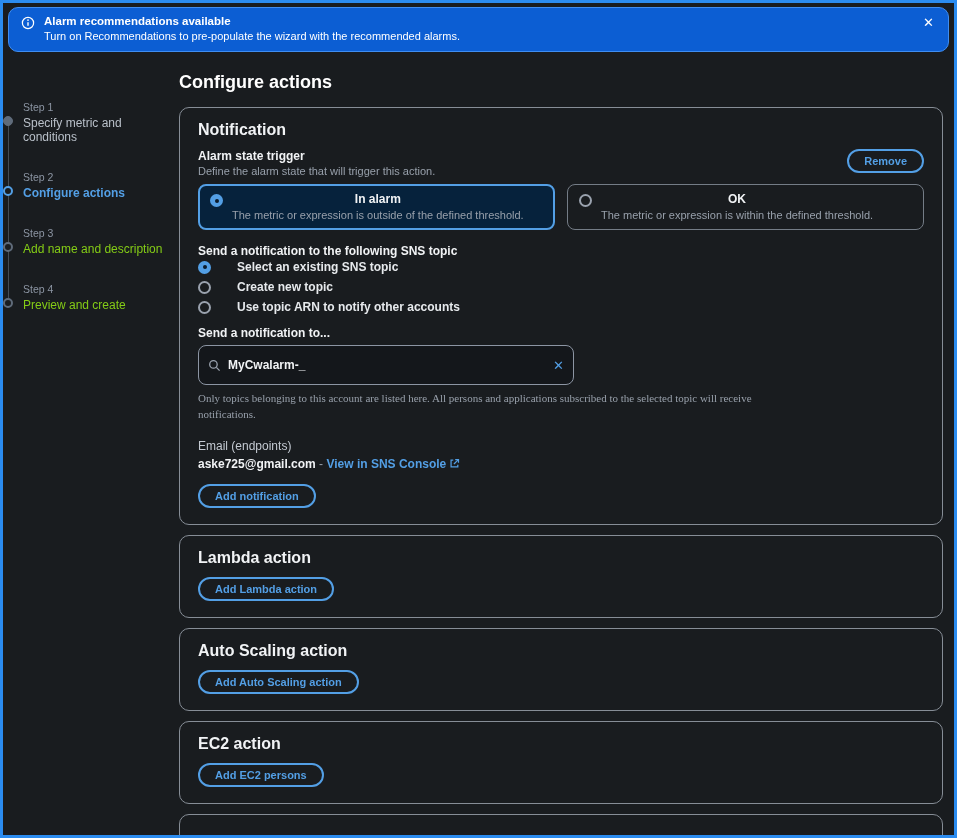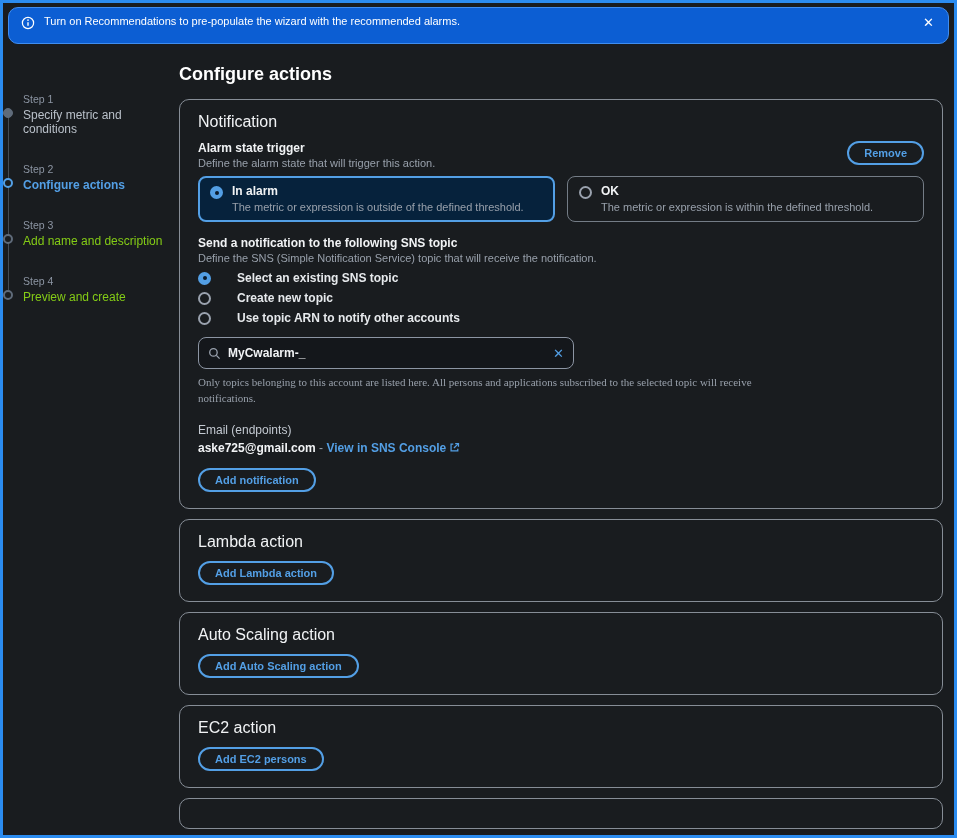--- a/index.html
+++ b/index.html
@@ -49,58 +49,59 @@
   .step.active .step-label { color:#539fe5; font-weight:bold; }
   
   .main { flex:1; padding:8px 11px 0 6px; }
   .page-title { font-size:18px; font-weight:bold; color:#fff; margin:4px 0 14px 0; }
   .panel {
     border:1px solid #868d96;
     border-radius:10px;
     padding:13px 18px 16px 18px;
     margin-bottom:10px;
   }
-  .panel-title { font-size:16px; font-weight:normal; color:#f1f3f5; margin-bottom:10px; }
+  .panel-title { font-size:16px; font-weight:bold; color:#f1f3f5; margin-bottom:10px; }
   .sec-label { font-size:12px; font-weight:bold; color:#f1f3f5; margin-bottom:2px; }
   .sec-desc  { font-size:11px; color:#98a0ab; margin-bottom:7px; }
   .row-between { display:flex; justify-content:space-between; align-items:flex-start; }
   
   .btn-outline {
     display:inline-block; background:transparent;
     border:2px solid #539fe5; color:#539fe5;
     font-size:11px; font-weight:bold;
     padding:4px 15px; border-radius:15px; cursor:pointer;
     font-family:inherit;
   }
   .btn-link { color:#539fe5; font-size:12px; font-weight:bold; cursor:pointer; text-decoration:none; }
   
   .cards { display:flex; gap:12px; margin-bottom:14px; }
   .card {
     flex:1; border:1px solid #747c86; border-radius:8px;
     padding:7px 11px 8px 11px; display:flex; gap:9px; align-items:flex-start;
     cursor:pointer;
+    text-align:center;
   }
   .card.selected { border:2px solid #539fe5; background:#06223c; padding:6px 10px 7px 10px; }
   .card-title { font-size:12px; font-weight:bold; color:#f1f3f5; margin-bottom:3px; }
   .card-desc { font-size:11px; color:#98a0ab; }
   
   .radio {
     width:13px; height:13px; border-radius:50%; flex:0 0 13px;
     border:2px solid #9aa2ae; margin-top:2px;
     display:inline-flex; align-items:center; justify-content:center;
   }
   .radio.on { border-color:#539fe5; background:#539fe5; }
   .radio.on::after { content:''; width:4px; height:4px; border-radius:50%; background:#0b1b2b; }
   .radio-row { display:flex; align-items:center; gap:26px; margin-bottom:6px; cursor:pointer; }
   .radio-row .radio { margin-top:0; }
   .radio-row-label { font-size:12px; font-weight:bold; color:#e6e9ec; }
   
   .search-wrap { margin-top:12px; }
   .search-box {
-    width:376px; height:32px; border:1px solid #8c95a3; border-radius:8px;
+    width:376px; height:40px; border:1px solid #8c95a3; border-radius:8px;
     display:flex; align-items:center; padding:0 9px; gap:7px;
     background:#14171b;
   }
   .search-box input {
     flex:1; background:transparent; border:none; outline:none;
     color:#f1f3f5; font-size:12px; font-weight:bold; font-family:inherit;
   }
   .clear-x { color:#539fe5; font-size:13px; font-weight:bold; cursor:pointer; line-height:1; }
   .help-text { font-size:11px; color:#98a0ab; margin-top:6px; width:560px; line-height:1.45;font-family:Liberation Serif, serif; }
   
@@ -116,20 +117,21 @@
 
 <div class="banner">
   <span class="b-info">
     <svg width="14" height="14" viewBox="0 0 16 16">
         <circle cx="8" cy="8" r="6.4" fill="none" stroke="#ffffff" stroke-width="1.4"></circle>
         <path d="M8 7.2v4" stroke="#ffffff" stroke-width="1.6"></path>
         <circle cx="8" cy="4.7" r="1" fill="#ffffff"></circle>
       </svg>
   </span>
   <div class="b-text">
+    <div class="b-title">Alarm recommendations available</div>
     <div class="b-desc">Turn on Recommendations to pre-populate the wizard with the recommended alarms.</div>
   </div>
   <span class="b-close">✕</span>
 </div>
 
 <div class="content">
 
   <div class="sidebar">
     <div class="steps">
       <div class="step visited">
@@ -180,36 +182,36 @@
         <div class="card">
           <span class="radio"></span>
           <div>
             <div class="card-title">OK</div>
             <div class="card-desc">The metric or expression is within the defined threshold.</div>
           </div>
         </div>
       </div>
 
       <div class="sec-label">Send a notification to the following SNS topic</div>
-      <div class="sec-desc">Define the SNS (Simple Notification Service) topic that will receive the notification.</div>
 
       <div class="radio-row">
         <span class="radio on"></span>
         <span class="radio-row-label">Select an existing SNS topic</span>
       </div>
       <div class="radio-row">
         <span class="radio"></span>
         <span class="radio-row-label">Create new topic</span>
       </div>
       <div class="radio-row">
         <span class="radio"></span>
         <span class="radio-row-label">Use topic ARN to notify other accounts</span>
       </div>
 
       <div class="search-wrap">
+        <div class="sec-label">Send a notification to...</div>
         <div class="search-box" style="margin-top:5px;">
           <span style="display:inline-flex;">
             <svg width="13" height="13" viewBox="0 0 16 16">
                 <circle cx="6.7" cy="6.7" r="4.6" fill="none" stroke="#9aa2ae" stroke-width="1.6"></circle>
                 <path d="M10.3 10.3L14.3 14.3" stroke="#9aa2ae" stroke-width="1.6"></path>
               </svg>
           </span>
           <input type="text" value="MyCwalarm-_" style="">
           <span class="clear-x">✕</span>
         </div>

